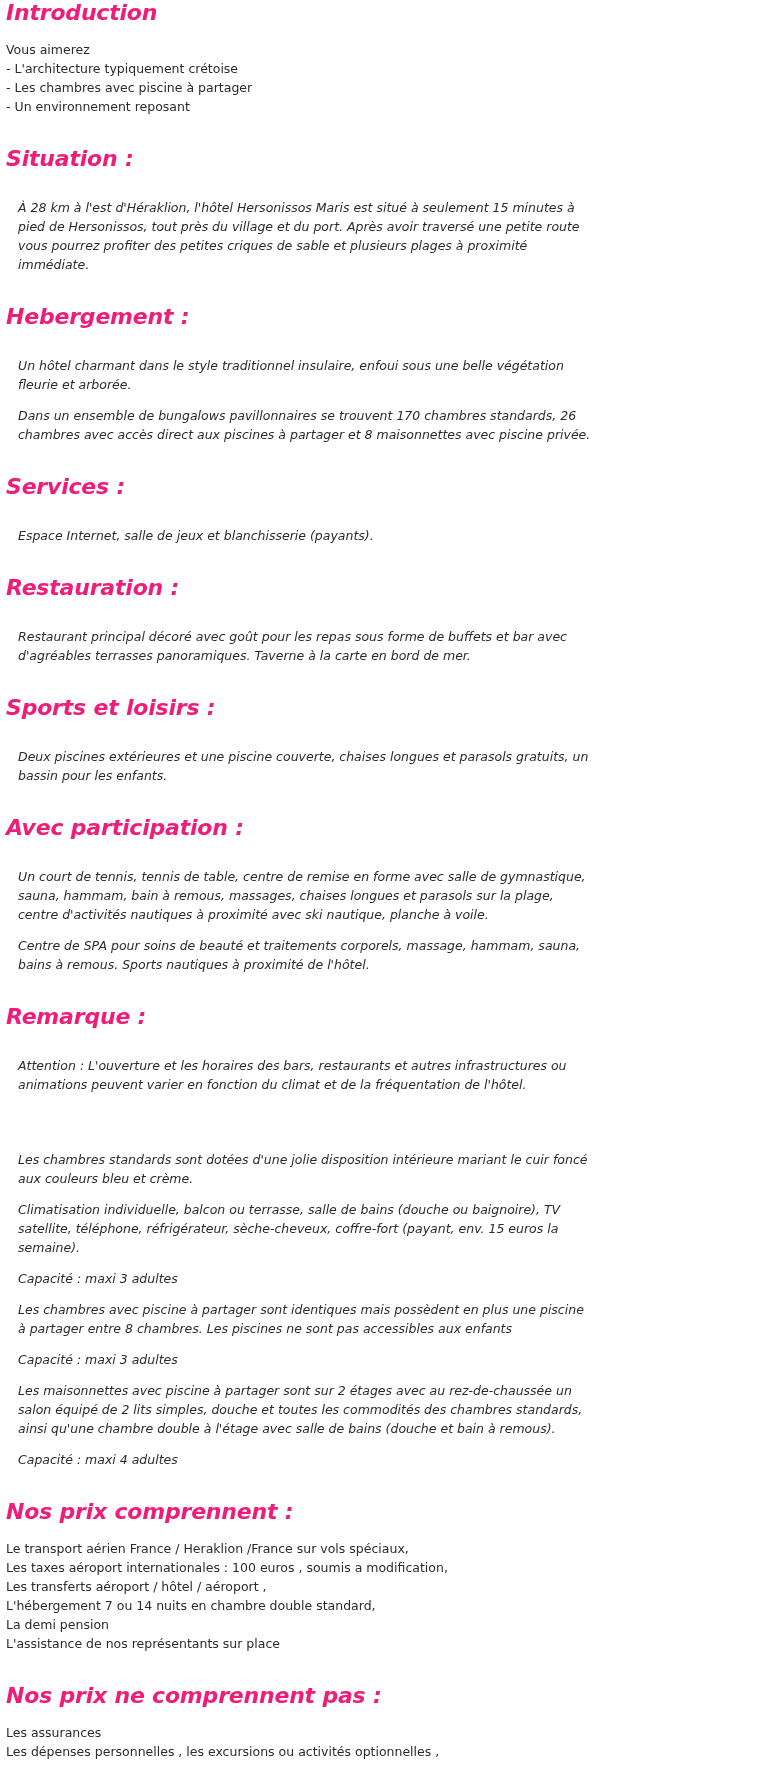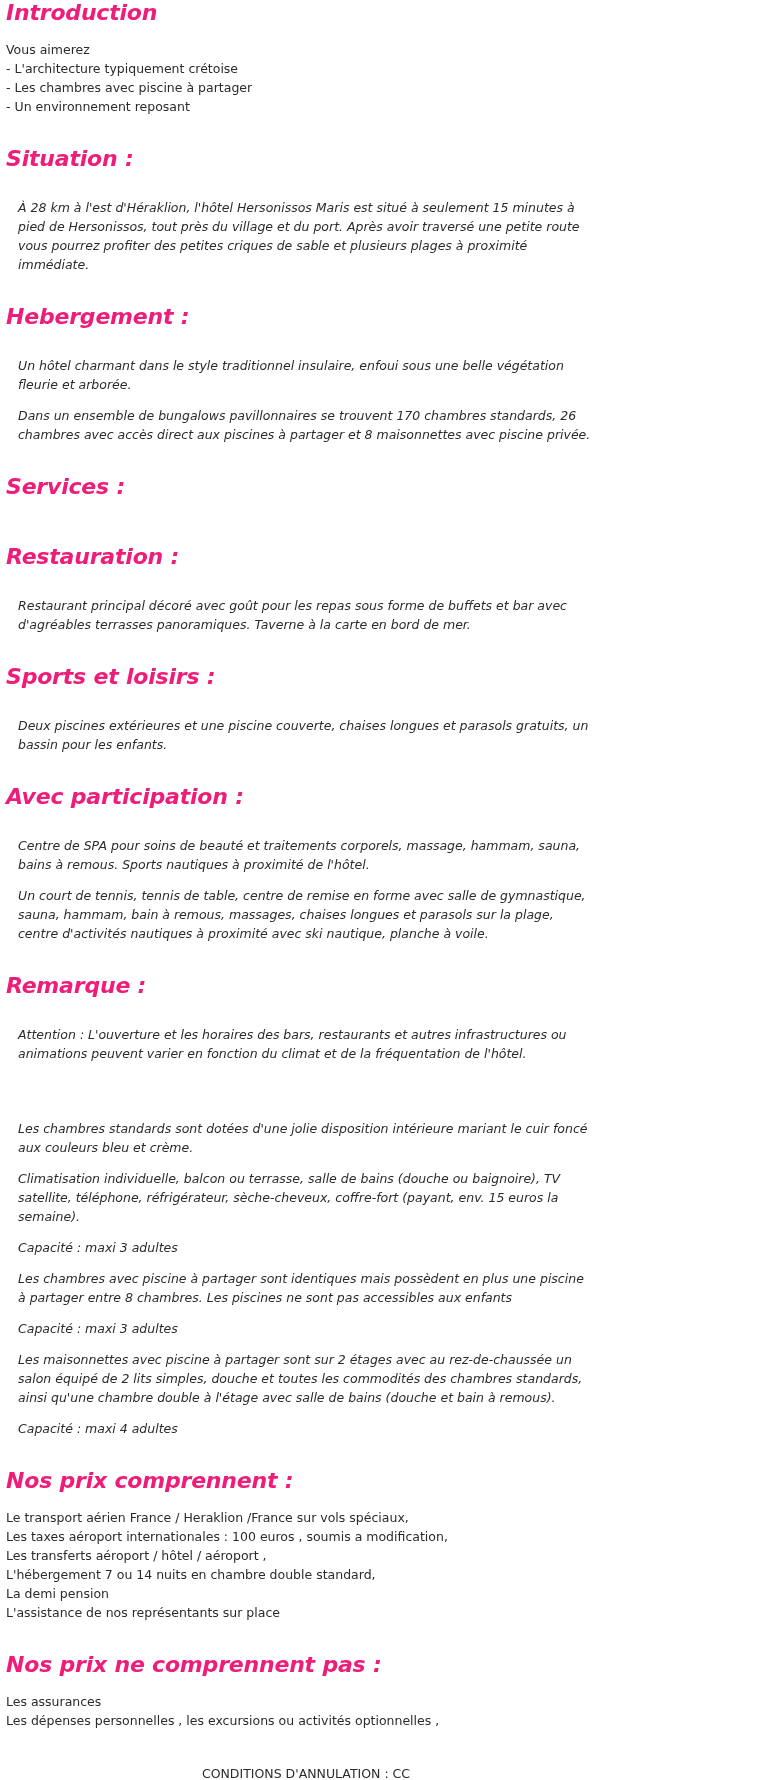--- a/index.html
+++ b/index.html
@@ -89,39 +89,40 @@
   <section class="block">
     <h2 class="section-title">Hebergement :</h2>
     <div class="title-gap"></div>
     <p class="body-text">Un hôtel charmant dans le style traditionnel insulaire, enfoui sous une belle végétation fleurie et arborée.</p>
     <p class="body-text">Dans un ensemble de bungalows pavillonnaires se trouvent 170 chambres standards, 26 chambres avec accès direct aux piscines à partager et 8 maisonnettes avec piscine privée.</p>
   </section>
 
   <section class="block">
     <h2 class="section-title">Services :</h2>
     <div class="title-gap"></div>
+    <p class="body-text">Espace Internet, salle de jeux et blanchisserie (payants).</p>
   </section>
 
   <section class="block">
     <h2 class="section-title">Restauration :</h2>
     <div class="title-gap"></div>
     <p class="body-text">Restaurant principal décoré avec goût pour les repas sous forme de buffets et bar avec d'agréables terrasses panoramiques. Taverne à la carte en bord de mer.</p>
   </section>
 
   <section class="block">
     <h2 class="section-title">Sports et loisirs :</h2>
     <div class="title-gap"></div>
     <p class="body-text">Deux piscines extérieures et une piscine couverte, chaises longues et parasols gratuits, un bassin pour les enfants.</p>
   </section>
 
   <section class="block">
     <h2 class="section-title">Avec participation :</h2>
     <div class="title-gap"></div>
+    <p class="body-text">Un court de tennis, tennis de table, centre de remise en forme avec salle de gymnastique, sauna, hammam, bain à remous, massages, chaises longues et parasols sur la plage, centre d'activités nautiques à proximité avec ski nautique, planche à voile.</p>
     <p class="body-text">Centre de SPA pour soins de beauté et traitements corporels, massage, hammam, sauna, bains à remous. Sports nautiques à proximité de l'hôtel.</p>
-    <p class="body-text">Un court de tennis, tennis de table, centre de remise en forme avec salle de gymnastique, sauna, hammam, bain à remous, massages, chaises longues et parasols sur la plage, centre d'activités nautiques à proximité avec ski nautique, planche à voile.</p>
   </section>
 
   <section class="block">
     <h2 class="section-title">Remarque :</h2>
     <div class="title-gap"></div>
     <p class="body-text">Attention : L'ouverture et les horaires des bars, restaurants et autres infrastructures ou animations peuvent varier en fonction du climat et de la fréquentation de l'hôtel.</p>
   </section>
 
   <section class="block">
     <div class="title-gap"></div>

